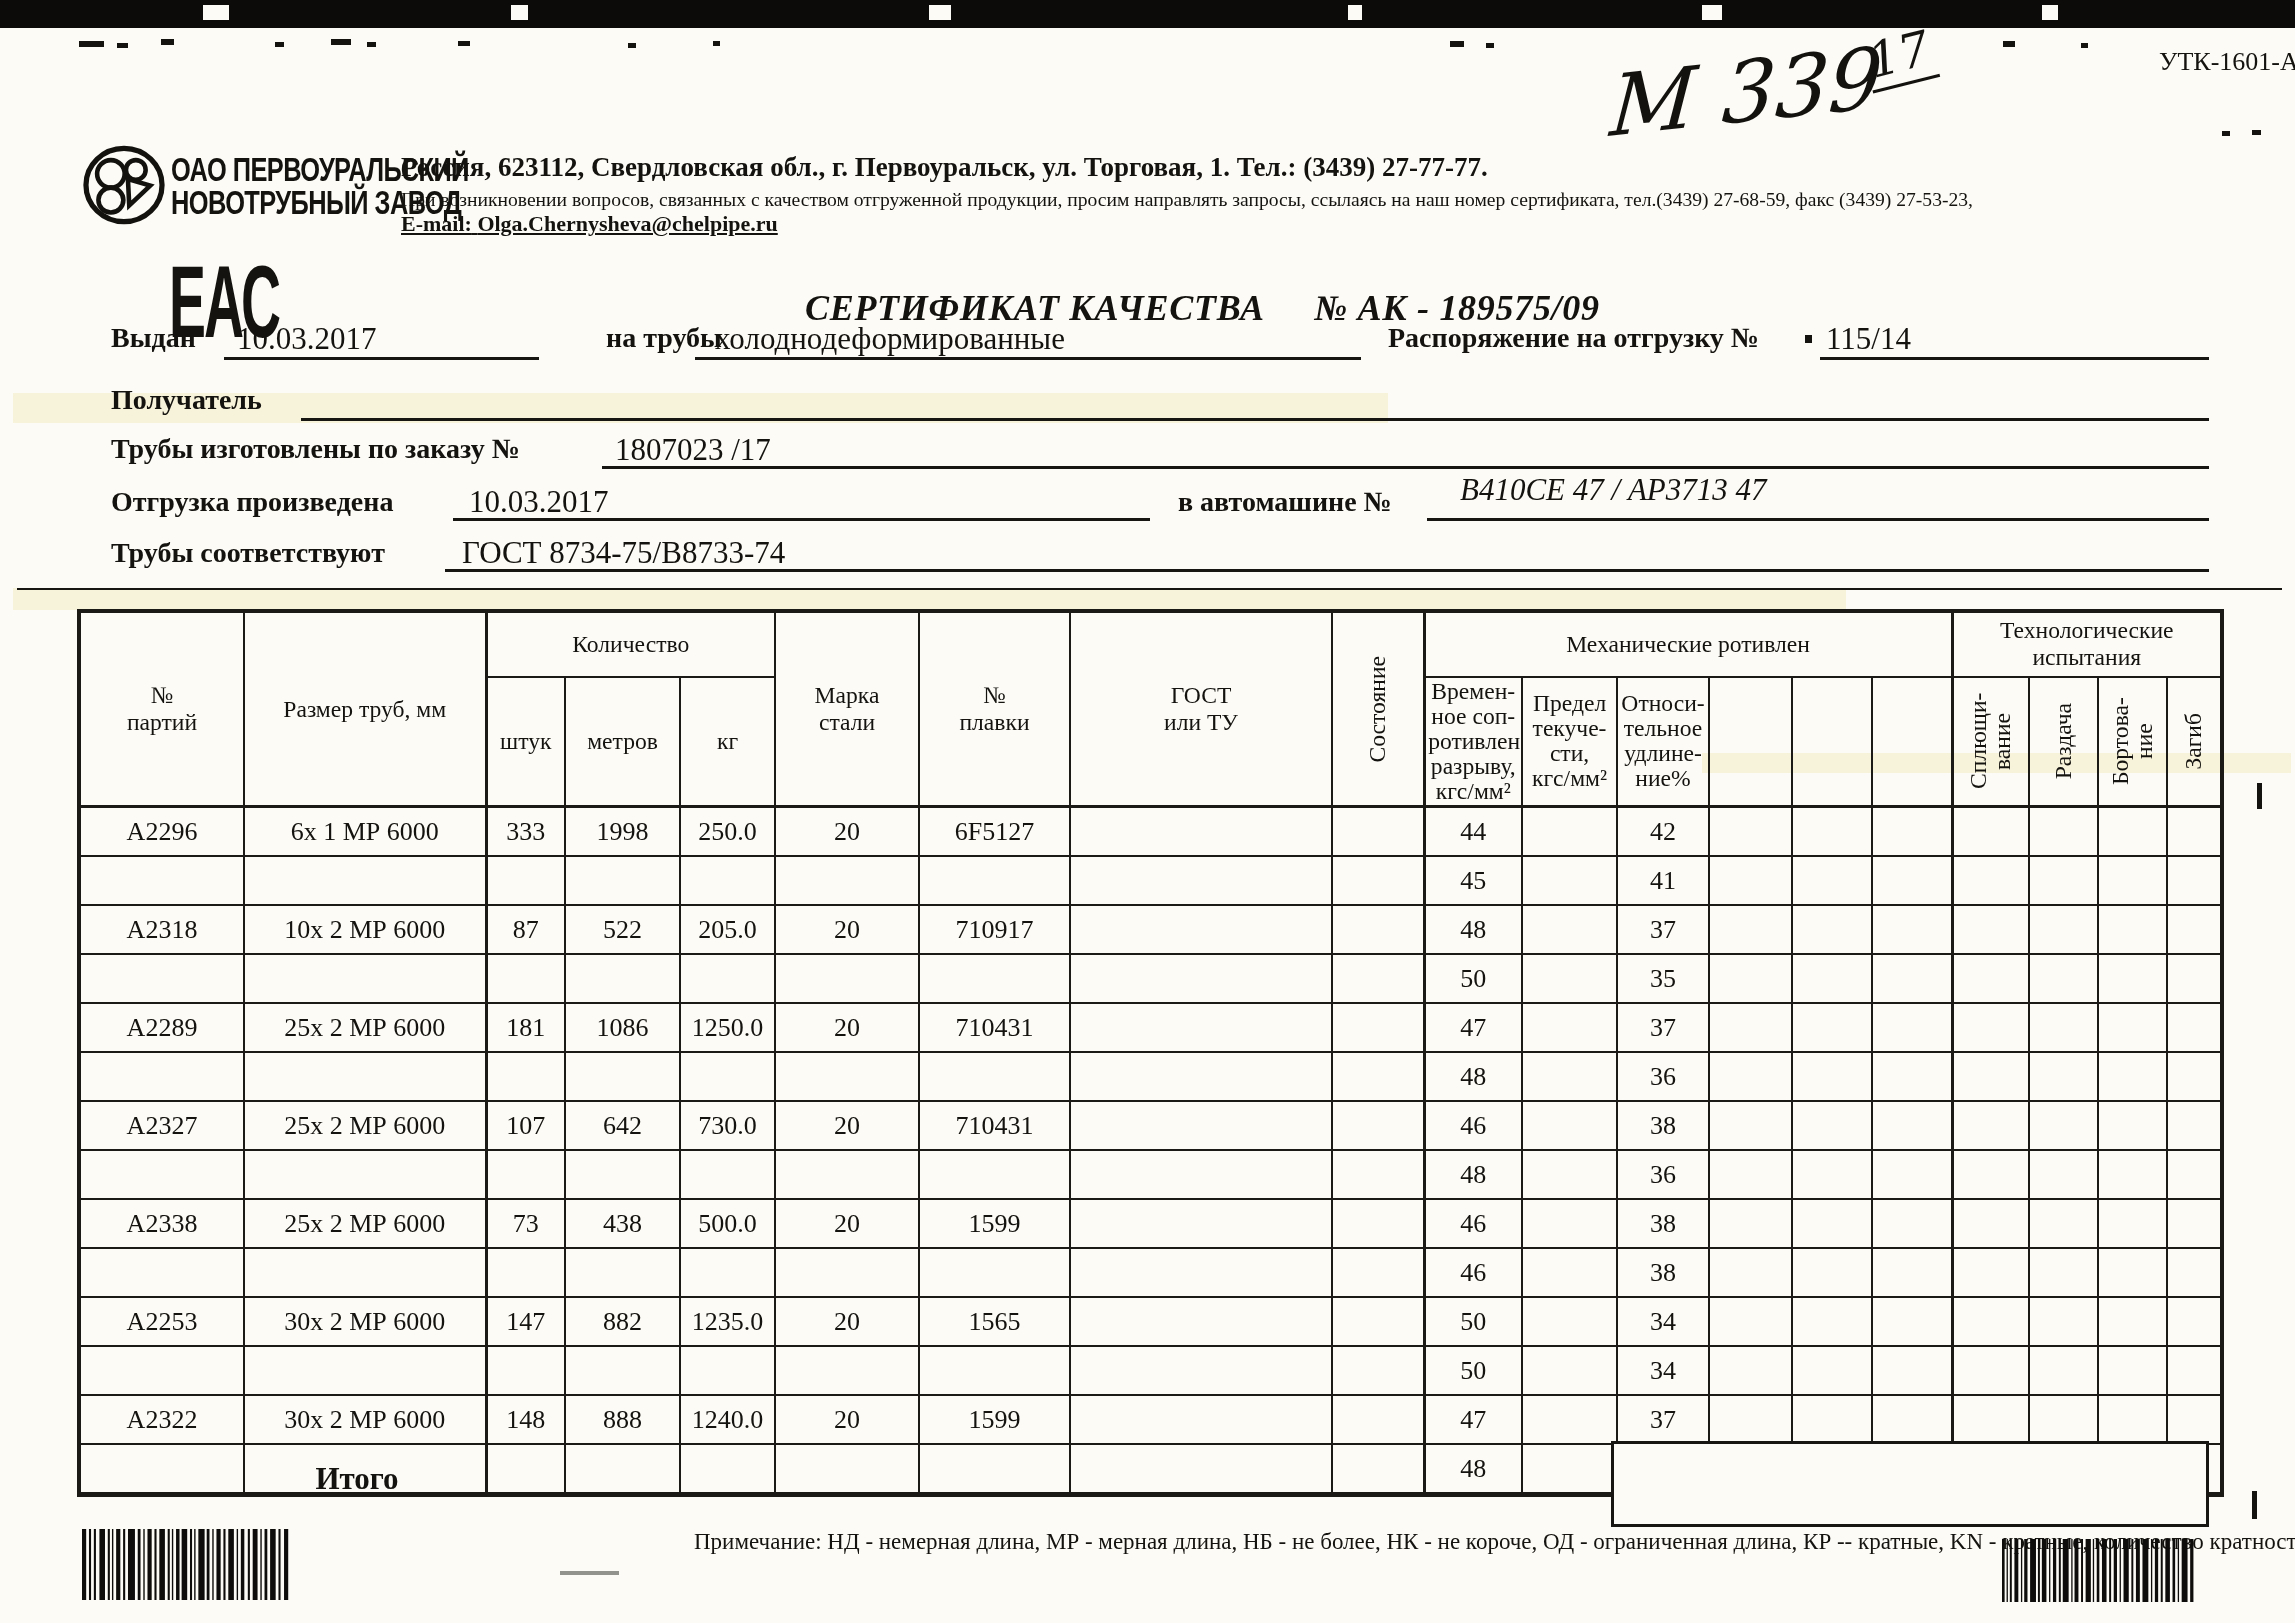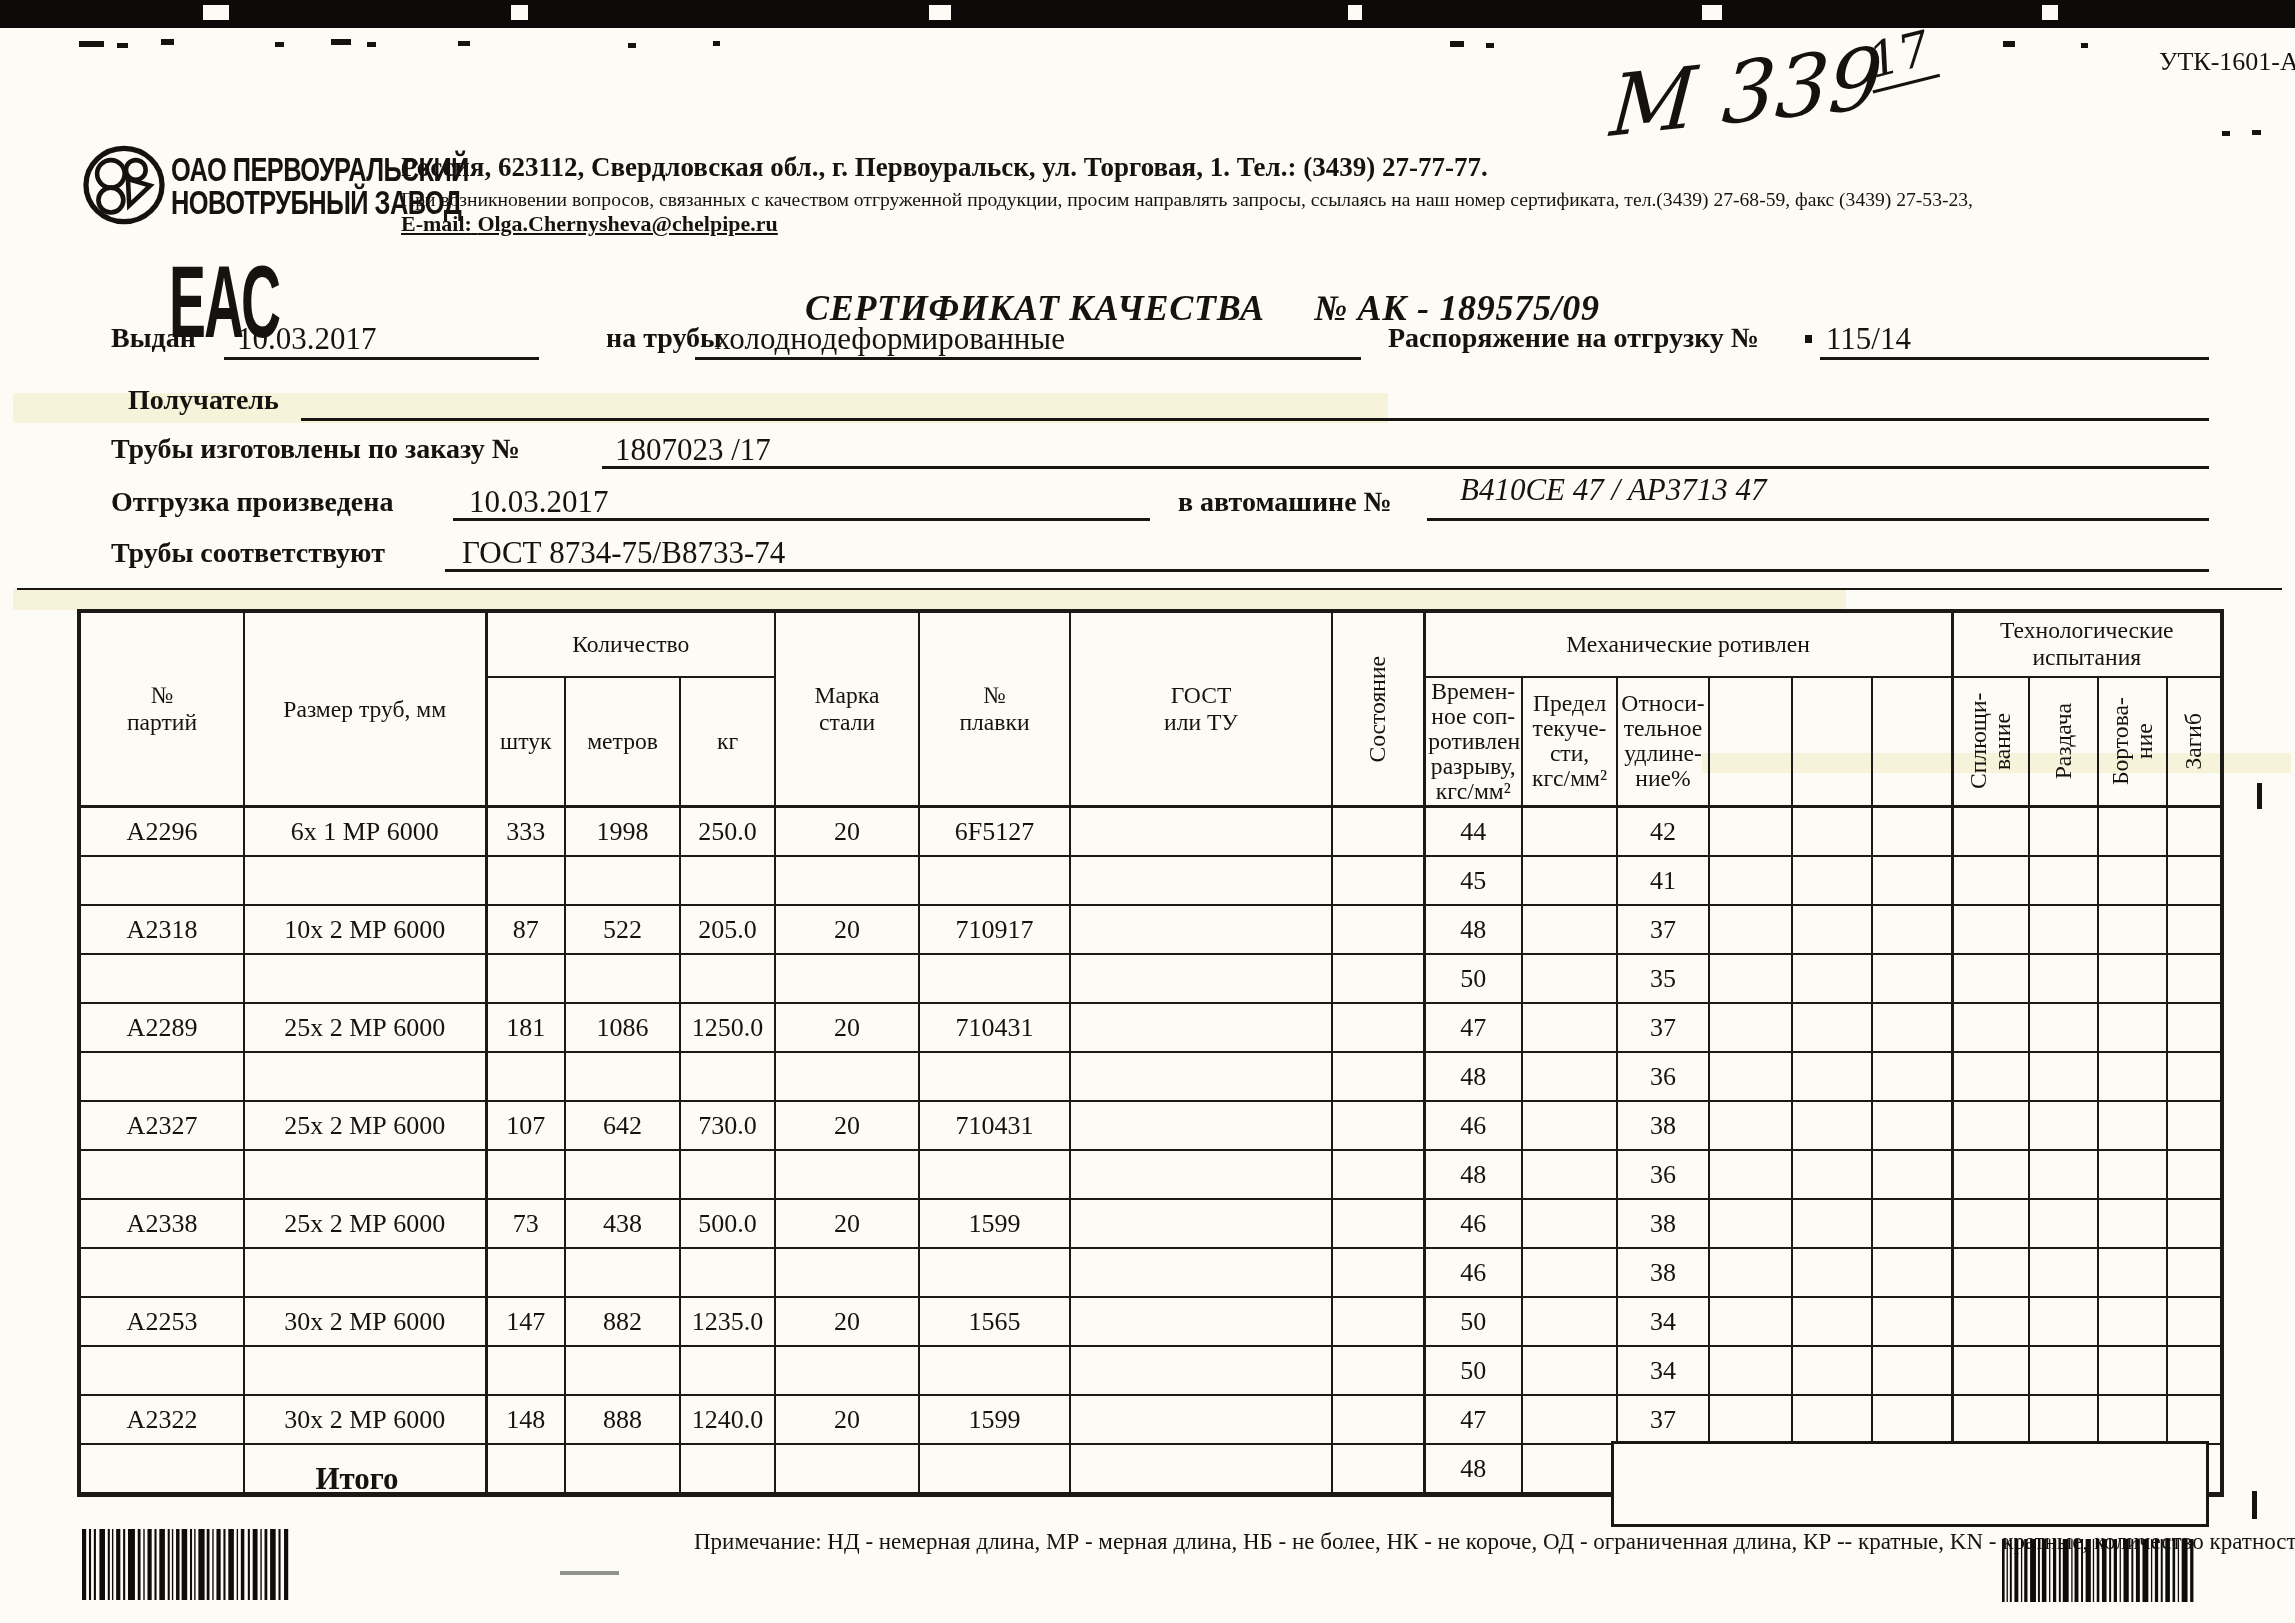--- a/index.html
+++ b/index.html
@@ -130,21 +130,21 @@
   <div class="abs flabel" style="left:111px;top:322px;">Выдан</div>
   <div class="abs fvalue" style="left:237px;top:321px;">10.03.2017</div>
   <div class="fline" style="left:224px;top:357px;width:315px;"></div>
   <div class="abs flabel" style="left:606px;top:322px;">на трубы</div>
   <div class="abs fvalue" style="left:715px;top:321px;">холоднодеформированные</div>
   <div class="fline" style="left:695px;top:357px;width:666px;"></div>
   <div class="abs flabel" style="left:1388px;top:322px;">Распоряжение на отгрузку №</div>
   <div class="abs fvalue" style="left:1826px;top:321px;">115/14</div>
   <div class="fline" style="left:1820px;top:357px;width:389px;"></div>
 
-  <div class="abs flabel" style="left:128px;top:384px;">Получатель</div>
+  <div class="abs flabel" style="left:111px;top:384px;">Получатель</div>
   <div class="abs fvalue" style="left:314px;top:382px;"></div>
   <div class="fline" style="left:301px;top:418px;width:1908px;"></div>
 
   <div class="abs flabel" style="left:111px;top:433px;">Трубы изготовлены по заказу №</div>
   <div class="abs fvalue" style="left:615px;top:432px;">1807023   /17</div>
   <div class="fline" style="left:602px;top:466px;width:1607px;"></div>
 
   <div class="abs flabel" style="left:111px;top:486px;">Отгрузка произведена</div>
   <div class="abs fvalue" style="left:469px;top:484px;">10.03.2017</div>
   <div class="fline" style="left:453px;top:518px;width:697px;"></div>

